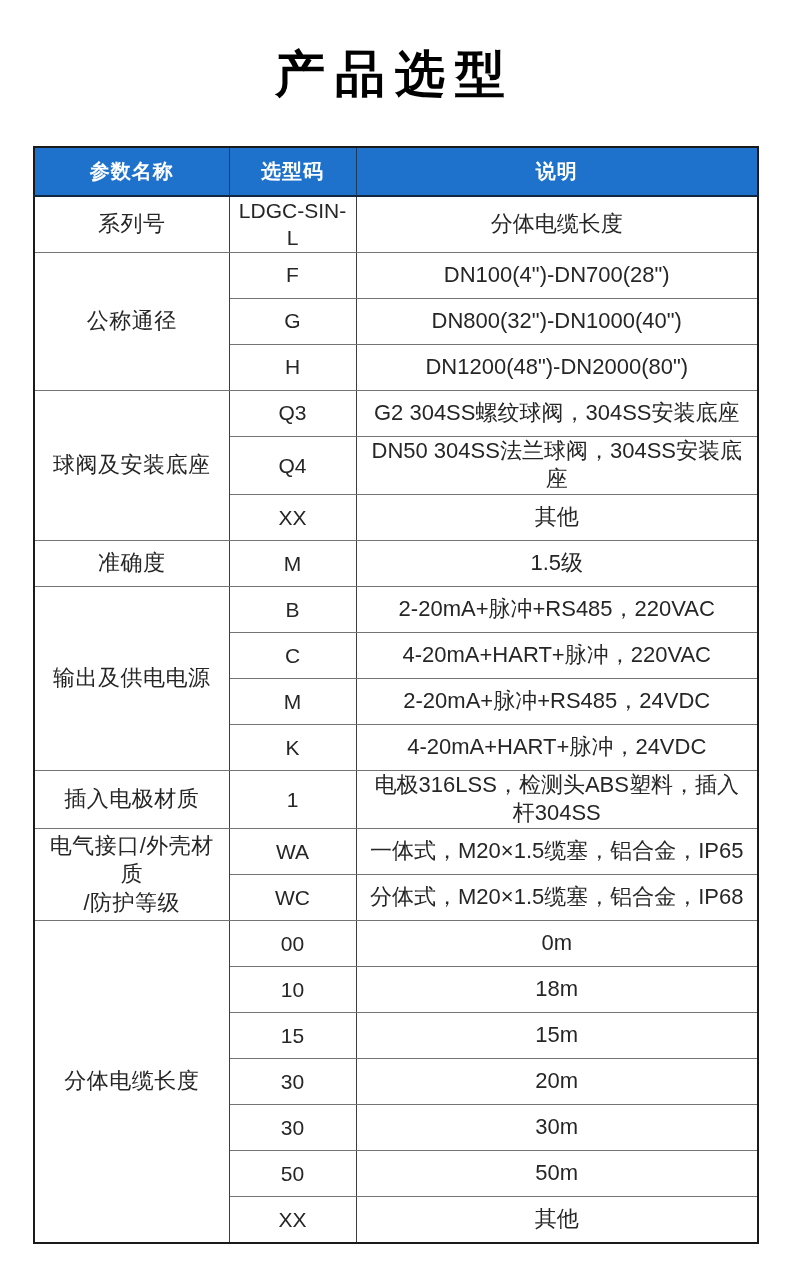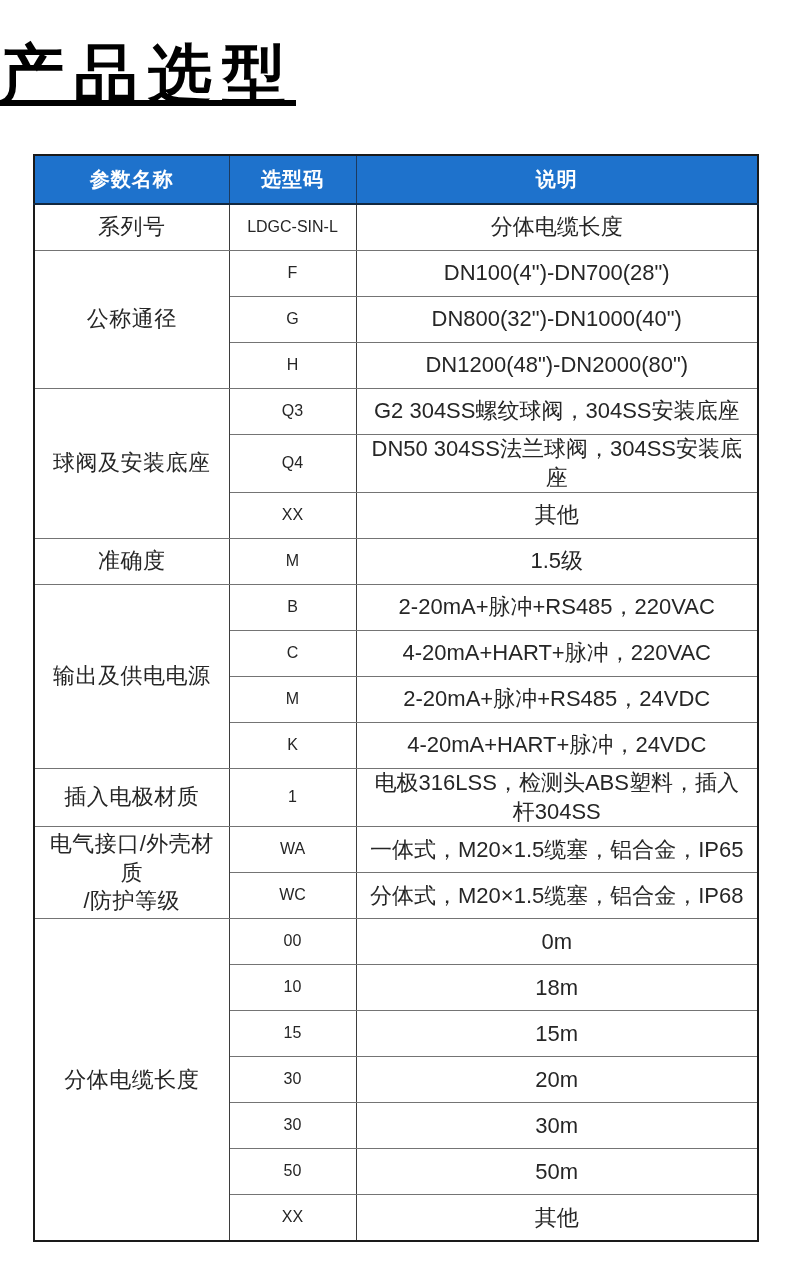--- a/index.html
+++ b/index.html
@@ -12,31 +12,31 @@
   .page {
     width: 790px;
     height: 1264px;
     background: #ffffff;
     overflow: hidden;
   }
   .title {
     margin: 0;
     padding-top: 42px;
     height: 74px;
-    font-size: 64px;
+    text-align: center;
+    font-size: 50px;
     line-height: 64px;
     font-weight: 900;
     letter-spacing: 10px;
     color: #000000;
-    text-decoration: underline;
   }
   table.sel-table {
     border-collapse: collapse;
     table-layout: fixed;
-    margin: 38px 0 0 33px;
+    margin: 30px 0 0 33px;
     width: 724px;
     border: 2px solid #1a1a1a;
   }
   col.c-param { width: 195px; }
   col.c-code  { width: 127px; }
   col.c-desc  { width: 402px; }
   th {
     background: #1e72cc;
     color: #ffffff;
     font-size: 20px;
@@ -60,21 +60,21 @@
     line-height: 1.3;
   }
   tr.group-start td {
     border-top: 1px solid #4a4a4a;
   }
   td.param {
     white-space: pre-line;
     letter-spacing: 0.5px;
   }
   td.code {
-    font-size: 16px;
+    font-size: 21px;
   }
 </style>
 </head>
 <body>
 
 <div class="page">
   <h1 class="title">产品选型</h1>
 
   <table class="sel-table">
     <colgroup>

